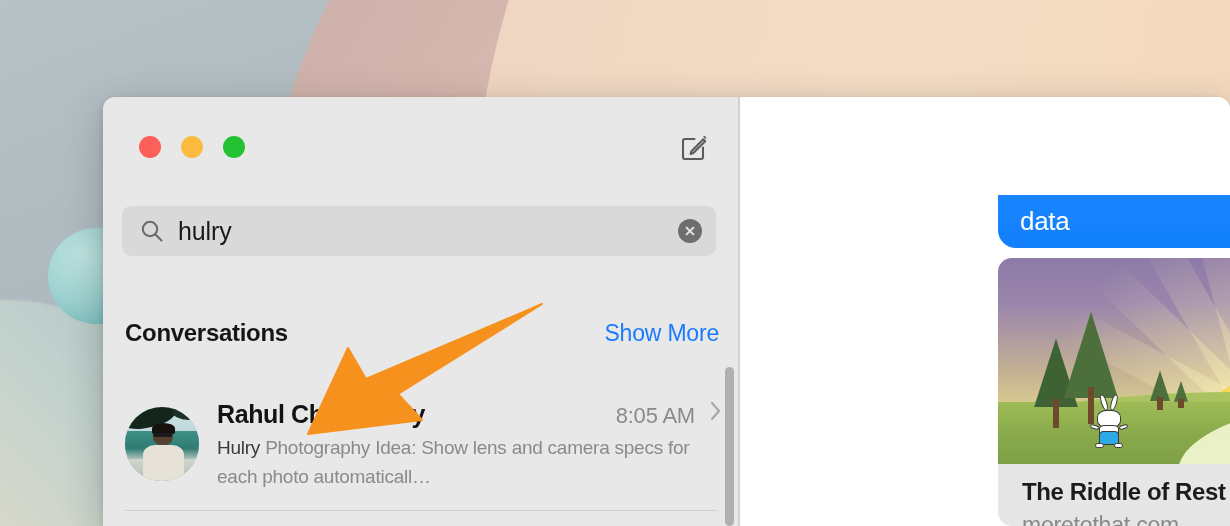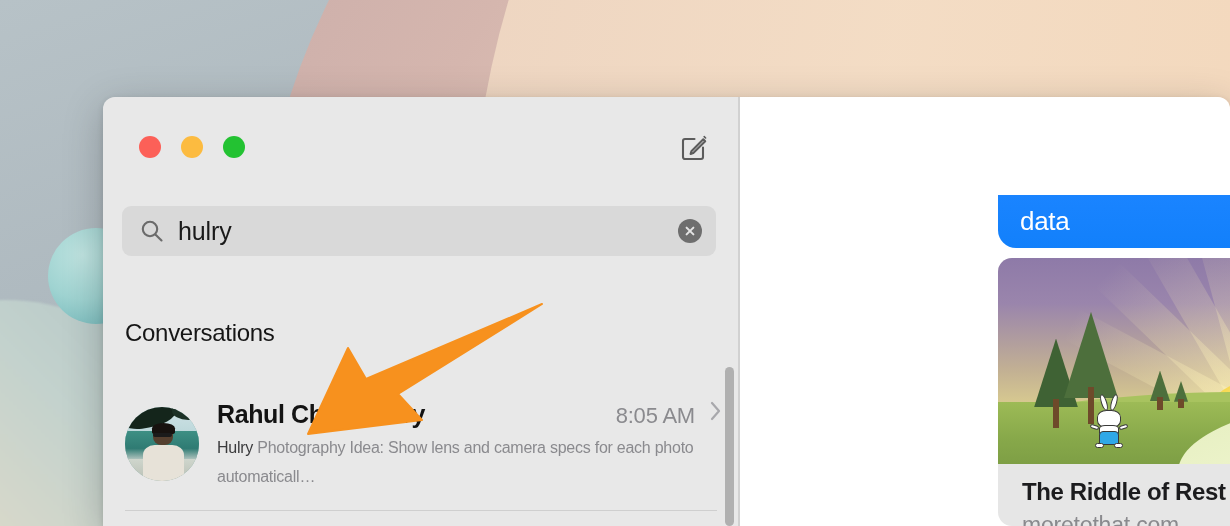--- a/index.html
+++ b/index.html
@@ -116,21 +116,21 @@
   }
 
   
   #conv-header {
     position: absolute;
     left: 22px; top: 222px;
     width: 594px;
     display: flex; align-items: baseline; justify-content: space-between;
   }
   #conv-title {
-    font-size: 24px; font-weight: normal; color: #161616;
+    font-size: 24px; font-weight: bold; color: #161616;
     letter-spacing: -.3px;
   }
   #show-more {
     font-size: 23px; color: #1a7bff; cursor: pointer;
     letter-spacing: -.2px;
   }
 
   #conv-row {
     position: absolute;
     left: 22px; top: 290px;
@@ -172,21 +172,21 @@
     font-size: 25px; font-weight: bold; color: #131313;
     letter-spacing: -.4px; flex: 1;
   }
   #conv-time {
     font-size: 22px; color: #8a8a8e; letter-spacing: -.2px;
     margin-right: 14px;
   }
   #conv-chevron { margin-right: 2px; }
   #conv-preview {
     margin-top: 4px;
-    font-size: 16px; line-height: 29px;
+    font-size: 19px; line-height: 29px;
     color: #8a8a8e;
     letter-spacing: -.25px;
   }
   #conv-preview .sender { color: #3b3b3d; }
 
   #conv-divider {
     position: absolute;
     left: 22px; top: 413px;
     width: 592px; height: 1px;
     background: #cfcfcf;
@@ -409,20 +409,21 @@
       <div id="search-clear">
         <svg width="14" height="14" viewBox="0 0 14 14">
           <line x1="3.6" y1="3.6" x2="10.4" y2="10.4" stroke="#e4e4e4" stroke-width="2" stroke-linecap="round"></line>
           <line x1="10.4" y1="3.6" x2="3.6" y2="10.4" stroke="#e4e4e4" stroke-width="2" stroke-linecap="round"></line>
         </svg>
       </div>
     </div>
 
     <div id="conv-header">
       <span id="conv-title">Conversations</span>
+      <span id="show-more">Show More</span>
     </div>
 
     <div id="conv-row">
       <div id="conv-avatar">
         <div class="av-sky"></div>
           <div class="av-sea"></div>
           <div class="av-bot"></div>
         <div class="av-leaf"></div>
           <div class="av-leaf2"></div>
         <div class="av-body"></div>

